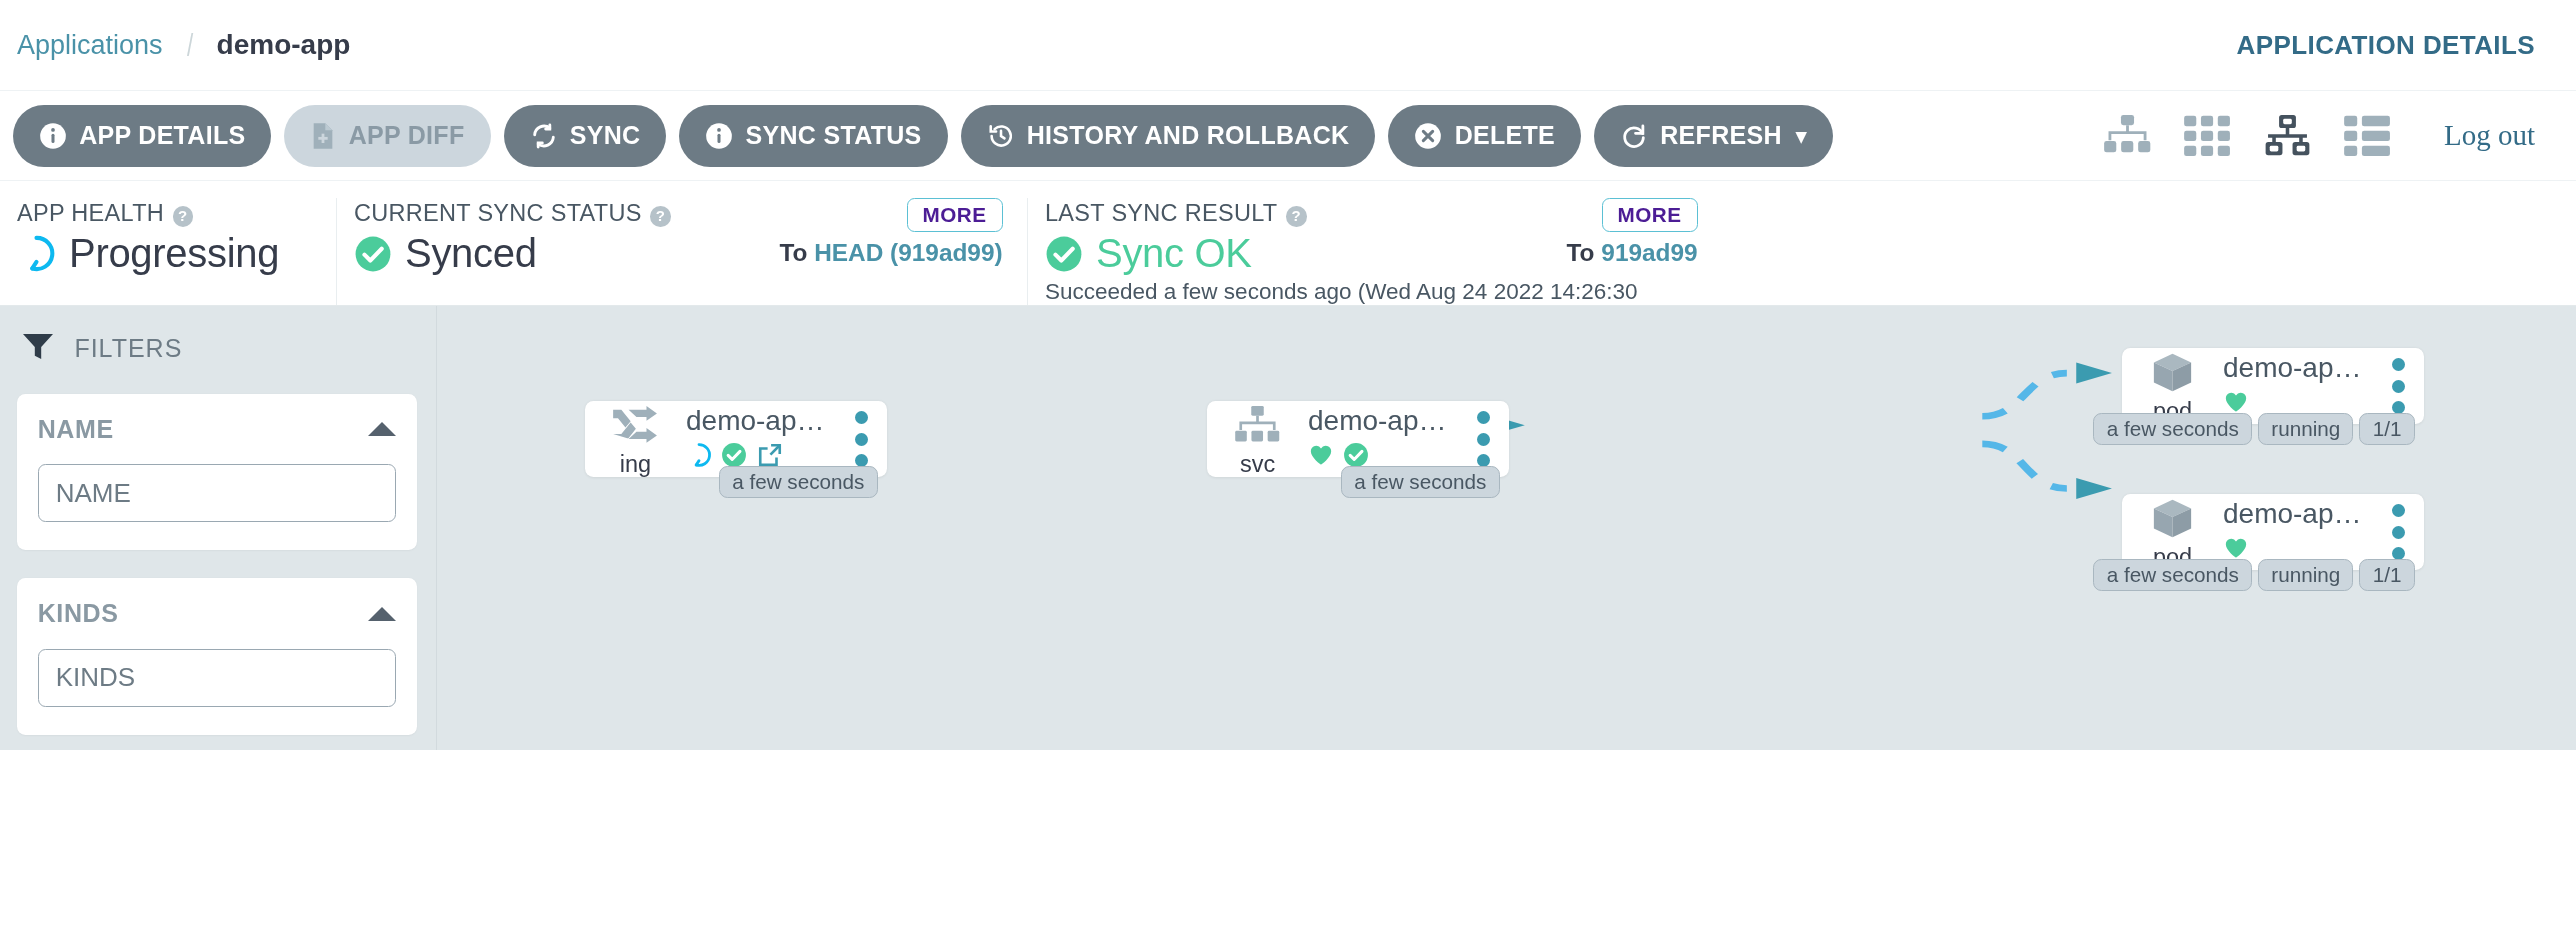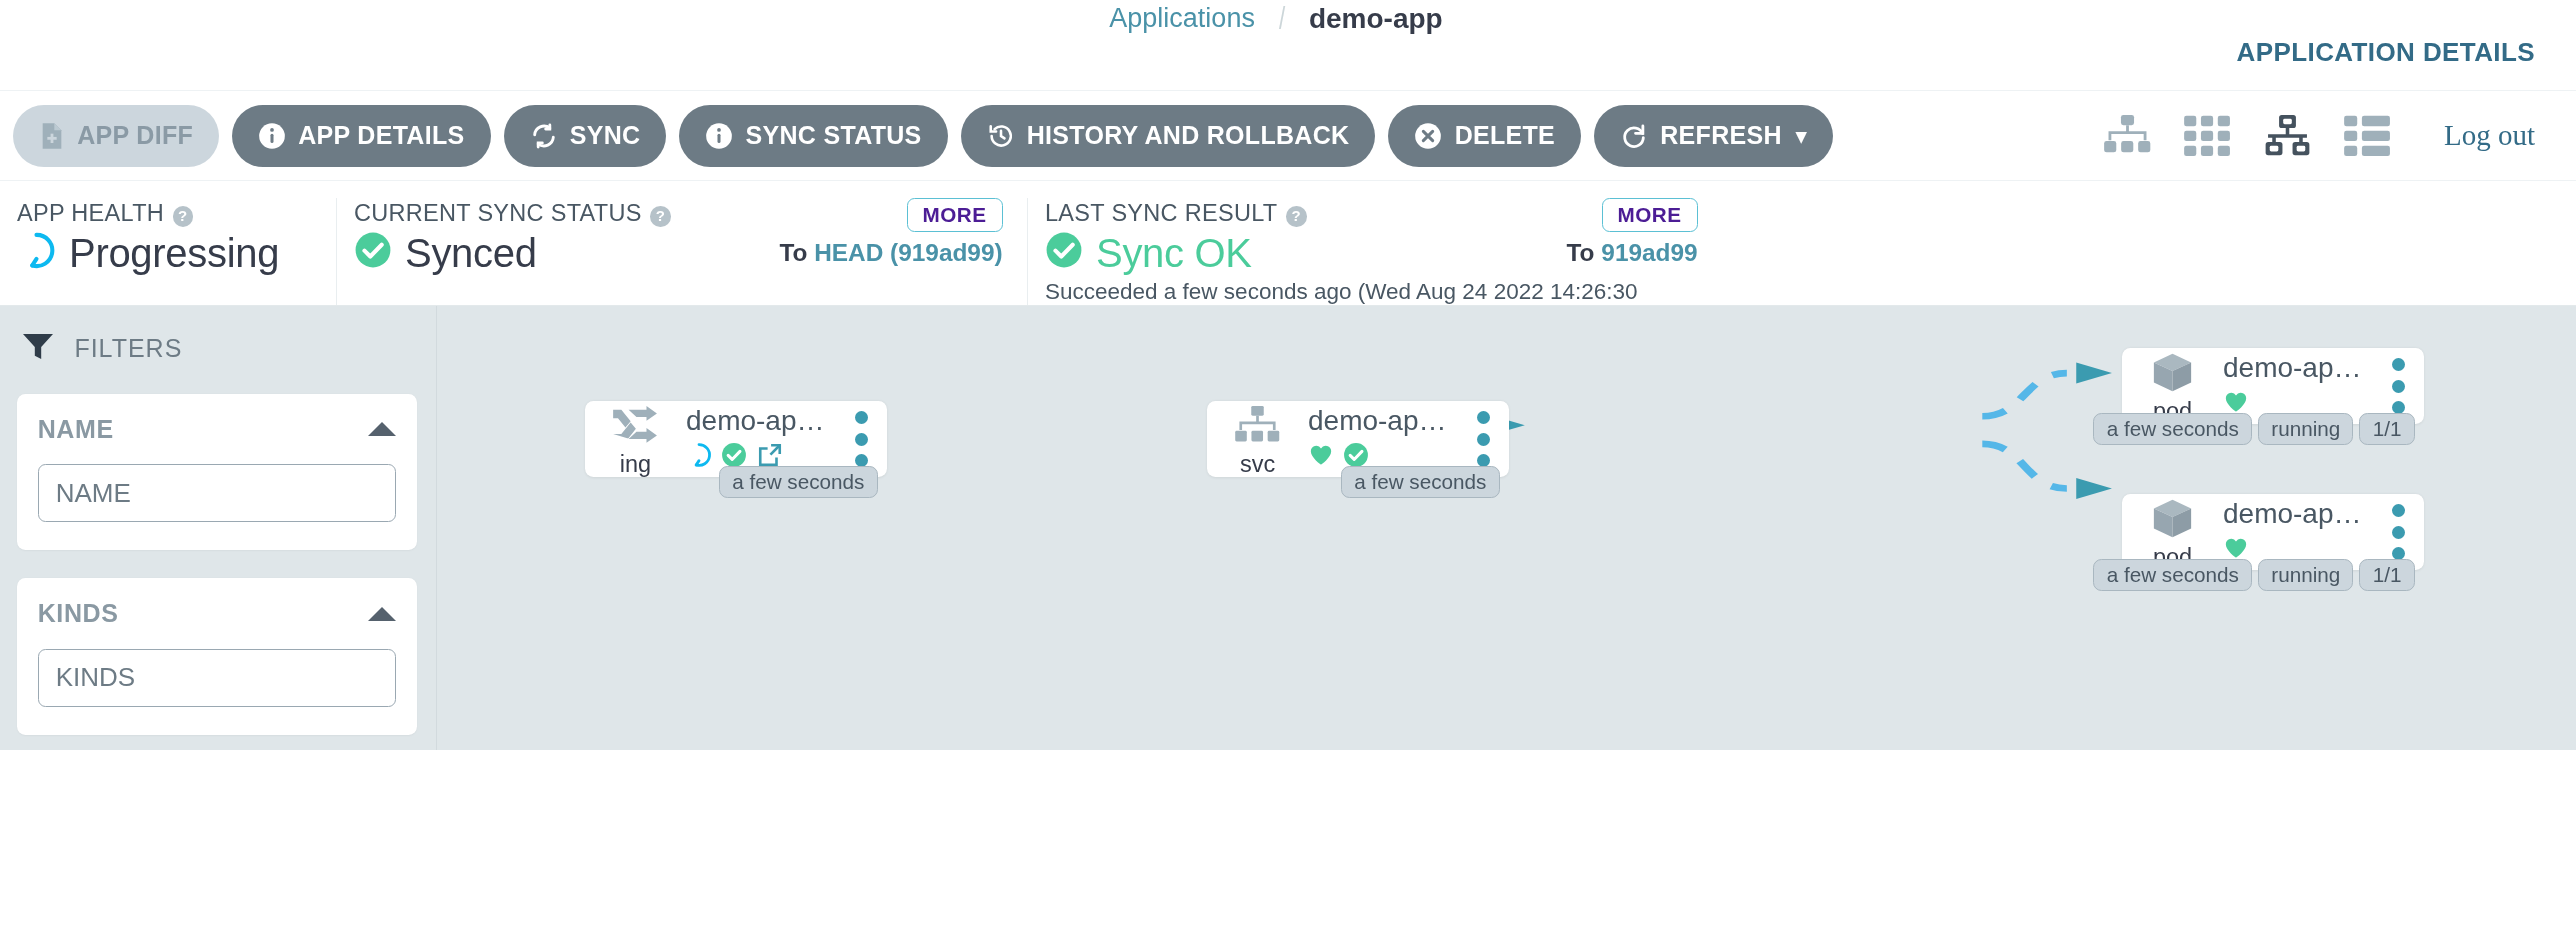--- a/index.html
+++ b/index.html
@@ -7,21 +7,21 @@
     width: 2576px; height: 948px;
     font-family: "Liberation Sans", sans-serif;
     background: #dfe6e9;
     overflow: hidden;
   }
   .app { width: 2576px; height: 948px; position: relative; background: #fff; }
 
   
   .topbar {
     height: 90px; background: #fff; display: flex; align-items: center;
-    padding: 0 41px 0 17px; position: relative; flex-direction: column;
+    padding: 0 41px 0 17px; position: relative;
   }
   .crumbs { display: flex; align-items: center; gap: 0; font-size: 27px; }
   .crumb-link { color: #4a92a8; cursor: pointer; }
   .crumb-sep {
     display: inline-block; width: 28px; text-align: center;
     color: #ccd6d9; font-size: 32px; transform: scaleX(.7);
     margin: 0 13px; font-weight: 300;
   }
   .crumb-current { color: #363c4a; font-weight: bold; font-size: 28px; }
   .app-details-link {
@@ -63,21 +63,21 @@
   .st-p3 { width: 695px; }
   .st-title {
     font-size: 23.5px; color: #495763; letter-spacing: 0.3px;
     display: flex; align-items: flex-end; gap: 8.4px; height: 29px;
   }
   .qmark {
     width: 20.7px; height: 20.7px; border-radius: 50%; background: #b6c2c9;
     color: #fff; font-size: 15px; font-weight: bold; line-height: 20.7px;
     text-align: center; cursor: pointer; display: inline-block;
   }
-  .st-main { display: flex; align-items: flex-start; gap: 13px; margin-top: 3.8px; }
+  .st-main { display: flex; align-items: flex-end; gap: 13px; margin-top: 3.8px; }
   .st-main .label { font-size: 40px; color: #363c4a; letter-spacing: -0.3px; }
   .st-main .label.green { color: #4bcc9b; }
   .more-btn {
     position: absolute; right: 24.4px; top: 0;
     border: 1.9px solid #5bc0d4; color: #4c1d95; background: #fff;
     border-radius: 7.5px; padding: 3.8px 15px; font-size: 20.7px;
     font-weight: bold; letter-spacing: 0.5px; cursor: pointer;
   }
   .to-rev {
     position: absolute; right: 24.4px; top: 41px; font-size: 24.4px;
@@ -167,41 +167,41 @@
     <div class="crumbs">
       <span class="crumb-link">Applications</span>
       <span class="crumb-sep">/</span>
       <span class="crumb-current">demo-app</span>
     </div>
     <span class="app-details-link">APPLICATION DETAILS</span>
   </div>
 
   <div class="toolbar">
 
+    <button class="btn">
+      <span class="ic">
+        <svg width="28" height="28" viewBox="0 0 24 24">
+            <circle cx="12" cy="12" r="11" fill="#fff"></circle>
+            <rect x="10.7" y="10" width="2.6" height="8" rx="1.3" fill="#6d7b85"></rect>
+            <circle cx="12" cy="6.8" r="1.6" fill="#6d7b85"></circle>
+          </svg>
+      </span>
+      <span>APP DETAILS</span>
+    </button>
+
     <button class="btn muted">
       <span class="ic">
         <svg width="26" height="28" viewBox="0 0 20 24">
             <path d="M2 1h10l6 6v16H2z" fill="#9fb0ba"></path>
             <path d="M12 1l6 6h-6z" fill="#bccad2"></path>
             <rect x="8.8" y="10" width="2.4" height="8" fill="#ccd6dd"></rect>
             <rect x="6" y="12.8" width="8" height="2.4" fill="#ccd6dd"></rect>
           </svg>
       </span>
       <span>APP DIFF</span>
-    </button>
-
-    <button class="btn">
-      <span class="ic">
-        <svg width="28" height="28" viewBox="0 0 24 24">
-            <circle cx="12" cy="12" r="11" fill="#fff"></circle>
-            <rect x="10.7" y="10" width="2.6" height="8" rx="1.3" fill="#6d7b85"></rect>
-            <circle cx="12" cy="6.8" r="1.6" fill="#6d7b85"></circle>
-          </svg>
-      </span>
-      <span>APP DETAILS</span>
     </button>
 
     <button class="btn">
       <span class="ic">
         <svg width="28" height="28" viewBox="0 0 24 24" fill="none" stroke="#fff" stroke-width="2.4" stroke-linecap="round">
             <path d="M4 11a8 8 0 0 1 13-5.7"></path>
             <path d="M20 13a8 8 0 0 1-13 5.7"></path>
             <path d="M17 2.5v3.6h-3.6"></path>
             <path d="M7 21.5v-3.6h3.6"></path>
           </svg>

